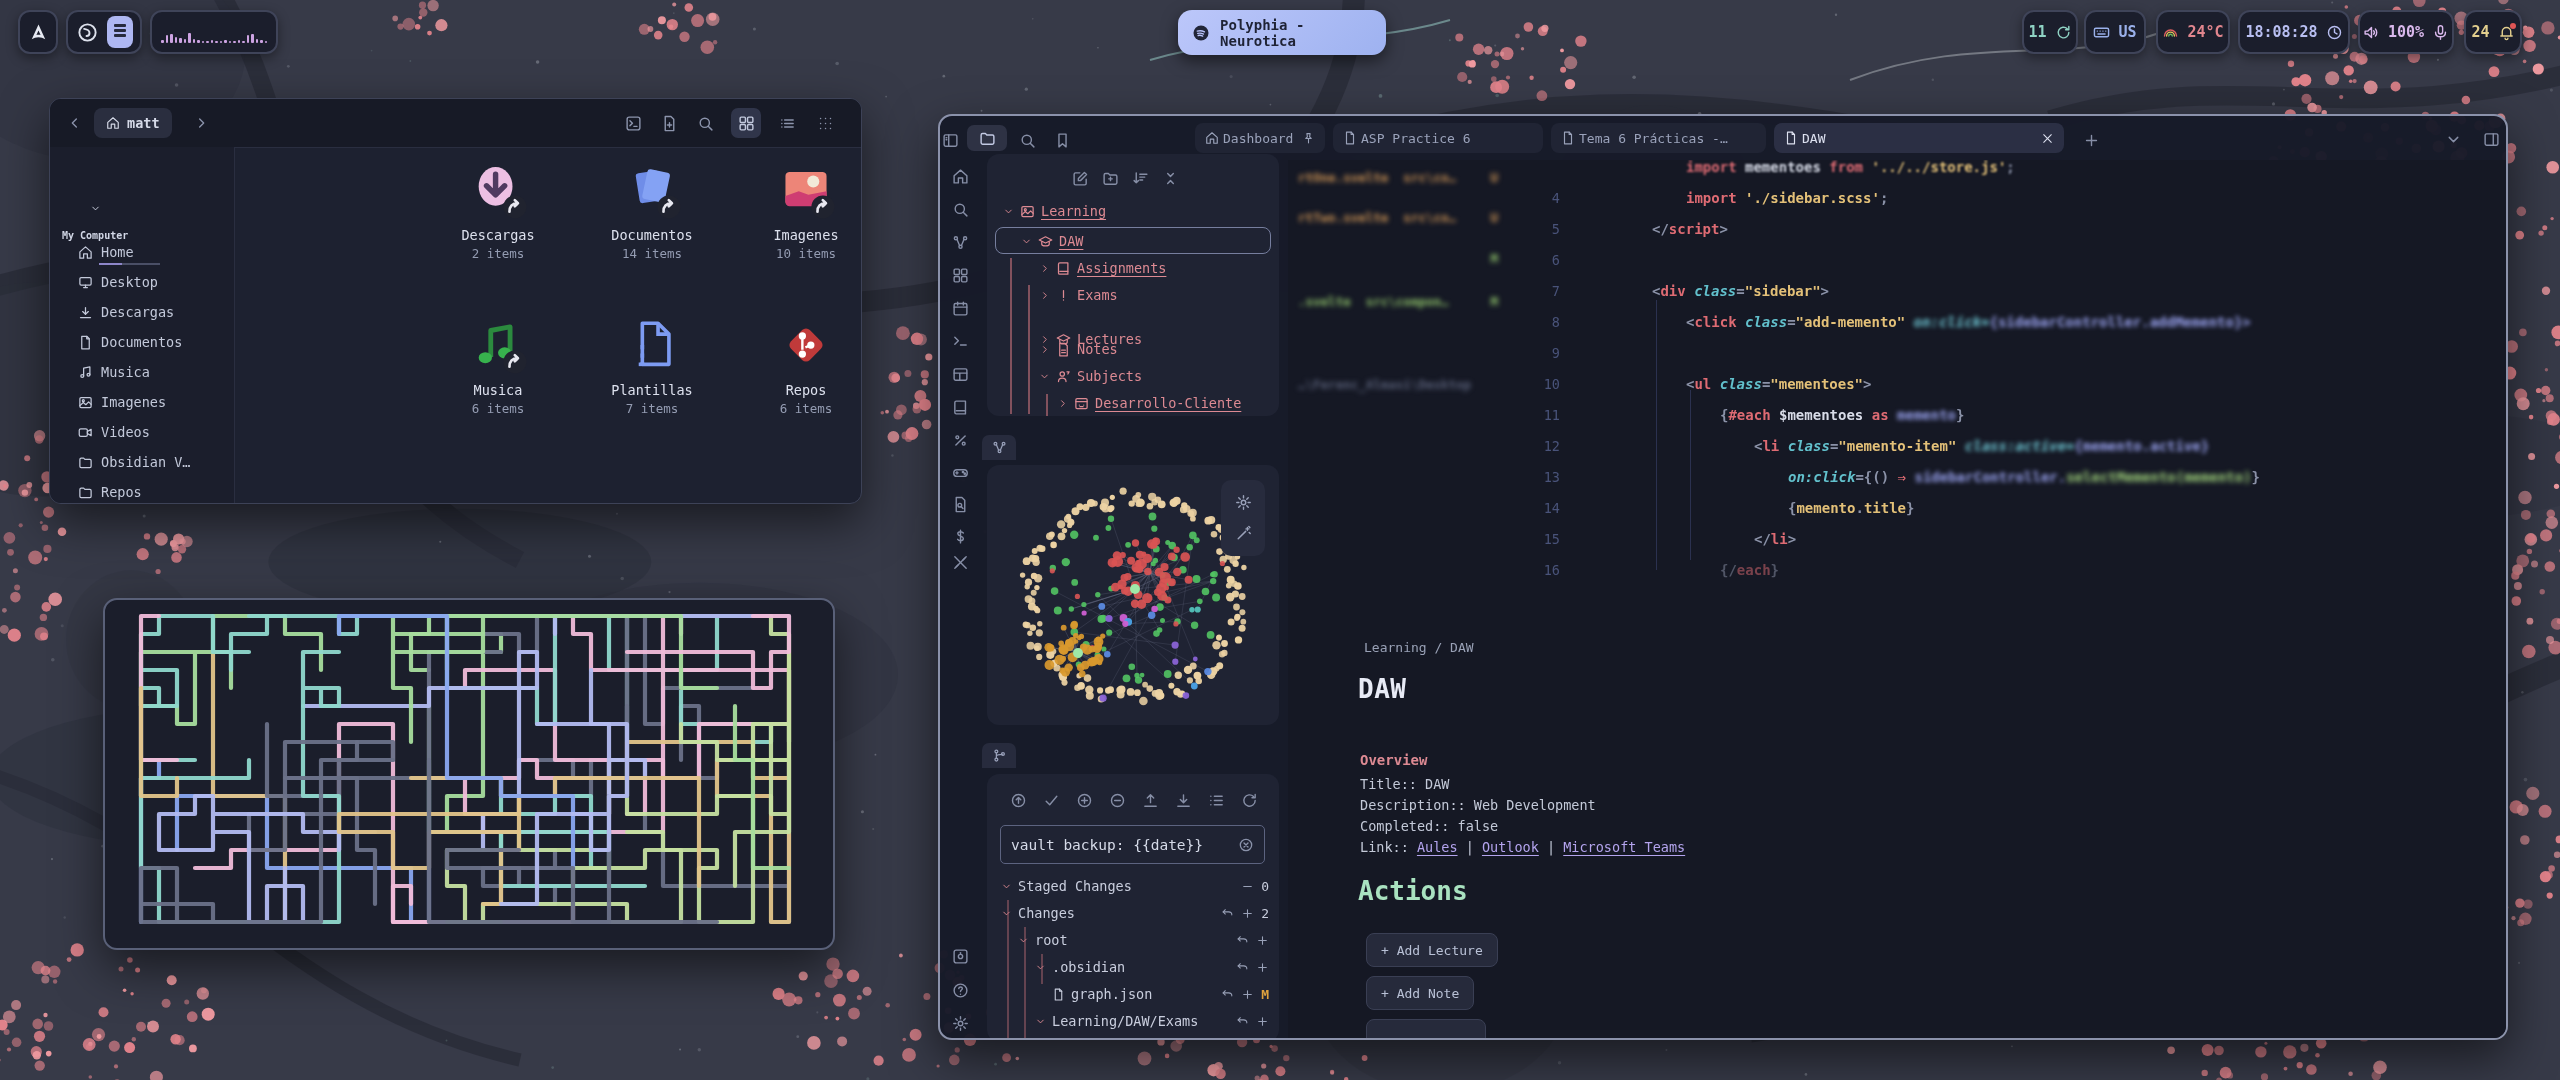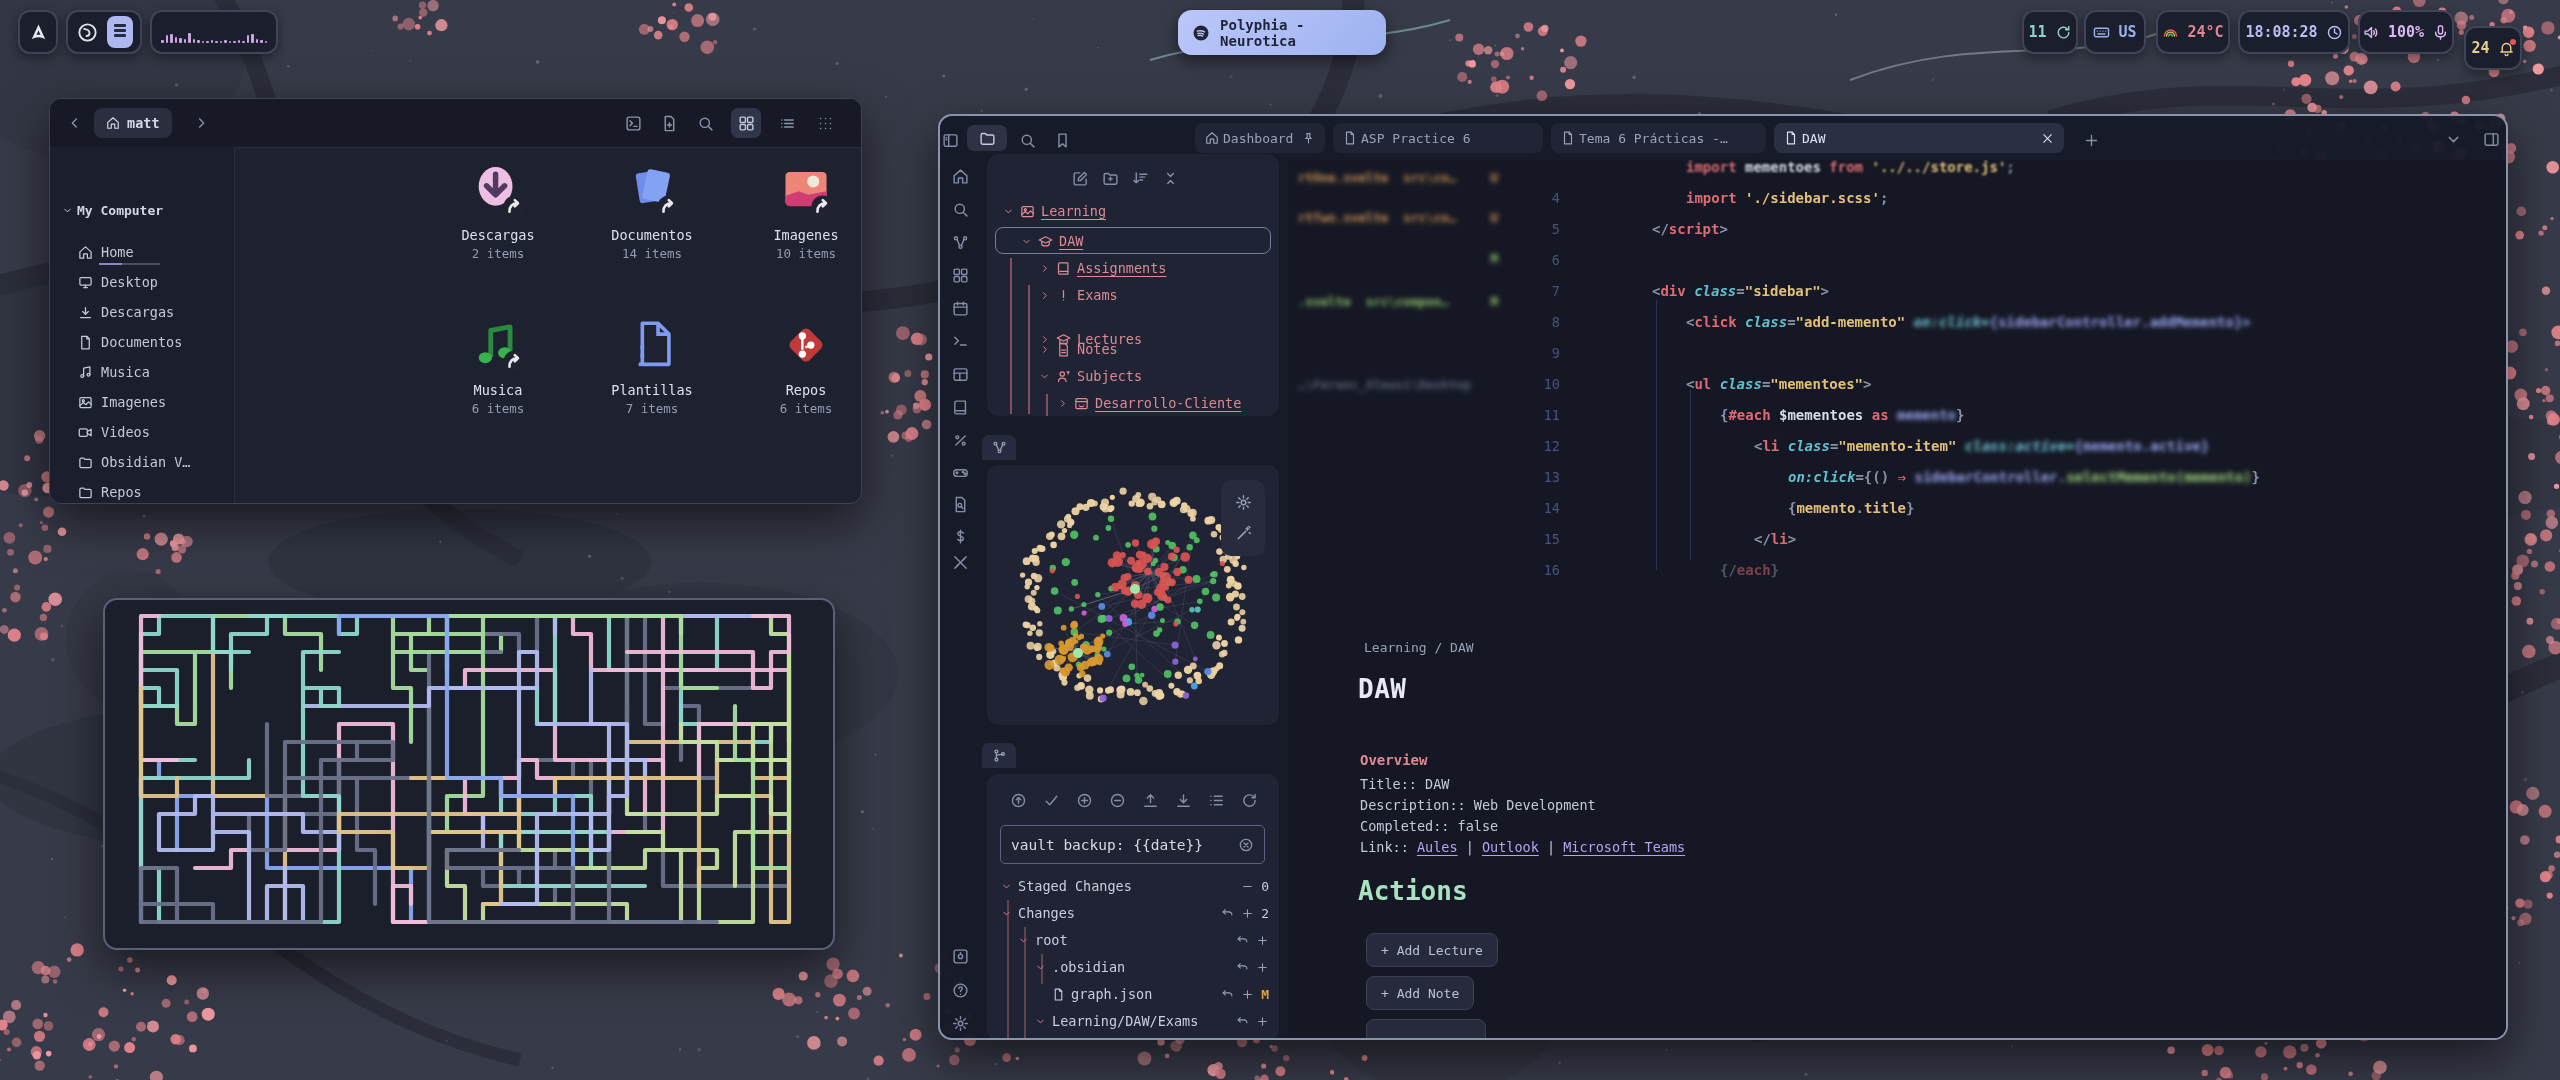--- a/index.html
+++ b/index.html
@@ -29,21 +29,21 @@
   .sp{width:20px;height:20px;}
   .tmod .txt{letter-spacing:0;}
 
   
   #fm{left:49px;top:98px;width:811px;height:404px;background:#1d2130;border:1px solid #3d4257;border-radius:12px;overflow:hidden;}
   .fm-toolbar{position:absolute;left:0;top:0;width:100%;height:48px;background:#171a26;border-bottom:1px solid #2a2e40;}
   .fm-btn{position:absolute;display:flex;align-items:center;justify-content:center;color:#8c94ac;}
   .fm-crumb{position:absolute;left:44px;top:9px;height:30px;background:#2a2e3f;border-radius:8px;display:flex;
             align-items:center;gap:7px;padding:0 12px;color:#d6dae8;font-size:13.5px;font-weight:bold;}
   .fm-side{position:absolute;left:0;top:48px;width:184px;height:356px;background:#1b1e2c;border-right:1px solid #2a2e40;}
-  .fm-side-head{position:absolute;left:12px;top:56px;display:flex;gap:4px;align-items:center;color:#d2d7e6;font-size:13px;font-weight:bold;}
+  .fm-side-head{position:absolute;left:12px;top:56px;display:flex;gap:16px;align-items:center;color:#d2d7e6;font-size:10px;font-weight:bold;flex-direction:column;}
   .fm-side-item{position:absolute;left:28px;display:flex;gap:8px;align-items:center;color:#c3c9da;font-size:13.5px;height:22px;}
   .fm-side-item .ic{width:15px;height:15px;flex:none;}
   .fm-side-item.active .lbl{position:relative;}
   .fm-side-item.active .lbl:after{content:"";position:absolute;left:-2px;right:-26px;bottom:-5px;height:2px;
        background:linear-gradient(90deg,#8d86c9 0 38%,#4a4f66 38% 100%);}
   .fm-item{position:absolute;width:150px;text-align:center;color:#dde1ee;}
   .fm-item .big{width:58px;height:58px;margin:0 auto;}
   .fm-item .lbl{font-size:13.5px;margin-top:8px;}
   .fm-item .cnt{font-size:12.5px;color:#949cb2;margin-top:3px;}
 
@@ -2445,21 +2445,21 @@
             </svg>
           </span>
           <span class="txt">100%</span>
           <span class="ic" style="height: 17px; width: 17px; display: inline-block;">
             <svg viewBox="0 0 24 24" fill="none" stroke="currentColor" stroke-width="2" stroke-linecap="round" stroke-linejoin="round">
               <rect x="9" y="2.5" width="6" height="11.5" rx="3"></rect>
               <path d="M5 11.5c0 4 3 6.5 7 6.5s7-2.5 7-6.5M12 18v3.5"></path>
             </svg>
           </span>
         </div>
-        <div class="tmod" style="left: 2464px; width: 58px; color: rgb(227, 207, 142); margin-top: 16px;">
+        <div class="tmod" style="left: 2464px; width: 58px; color: rgb(227, 207, 142);">
           <span class="txt">24</span>
           <span class="ic" style="height: 17px; width: 17px; display: inline-block; position: relative;">
             <svg viewBox="0 0 24 24" fill="none" stroke="currentColor" stroke-width="2" stroke-linecap="round" stroke-linejoin="round">
               <path d="M6 17v-6a6 6 0 0 1 12 0v6M4 17h16M10 20a2 2 0 0 0 4 0"></path>
             </svg>
             <b style="position: absolute; right: -1px; top: -1px; width: 6px; height: 6px; border-radius: 50%; background: rgb(224, 85, 85);"></b>
           </span>
         </div>
       </div>
   </div>

